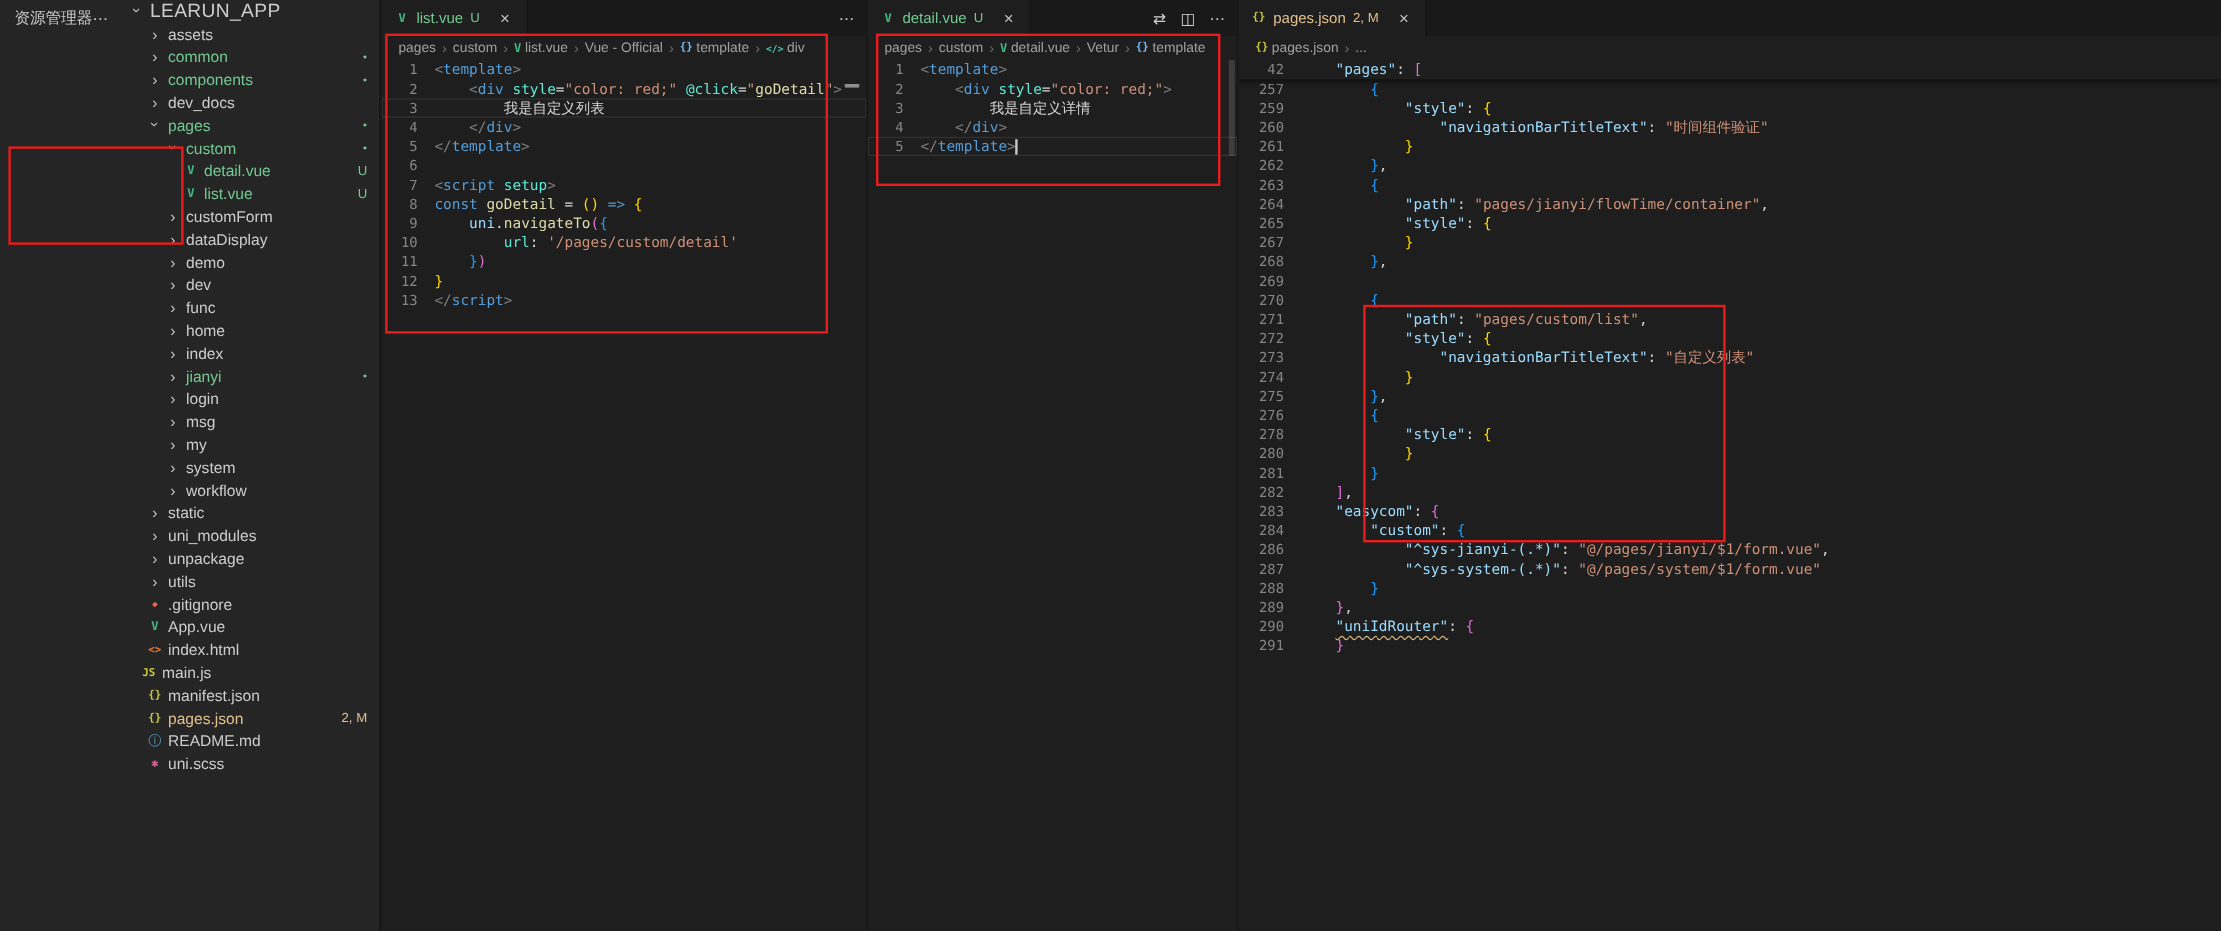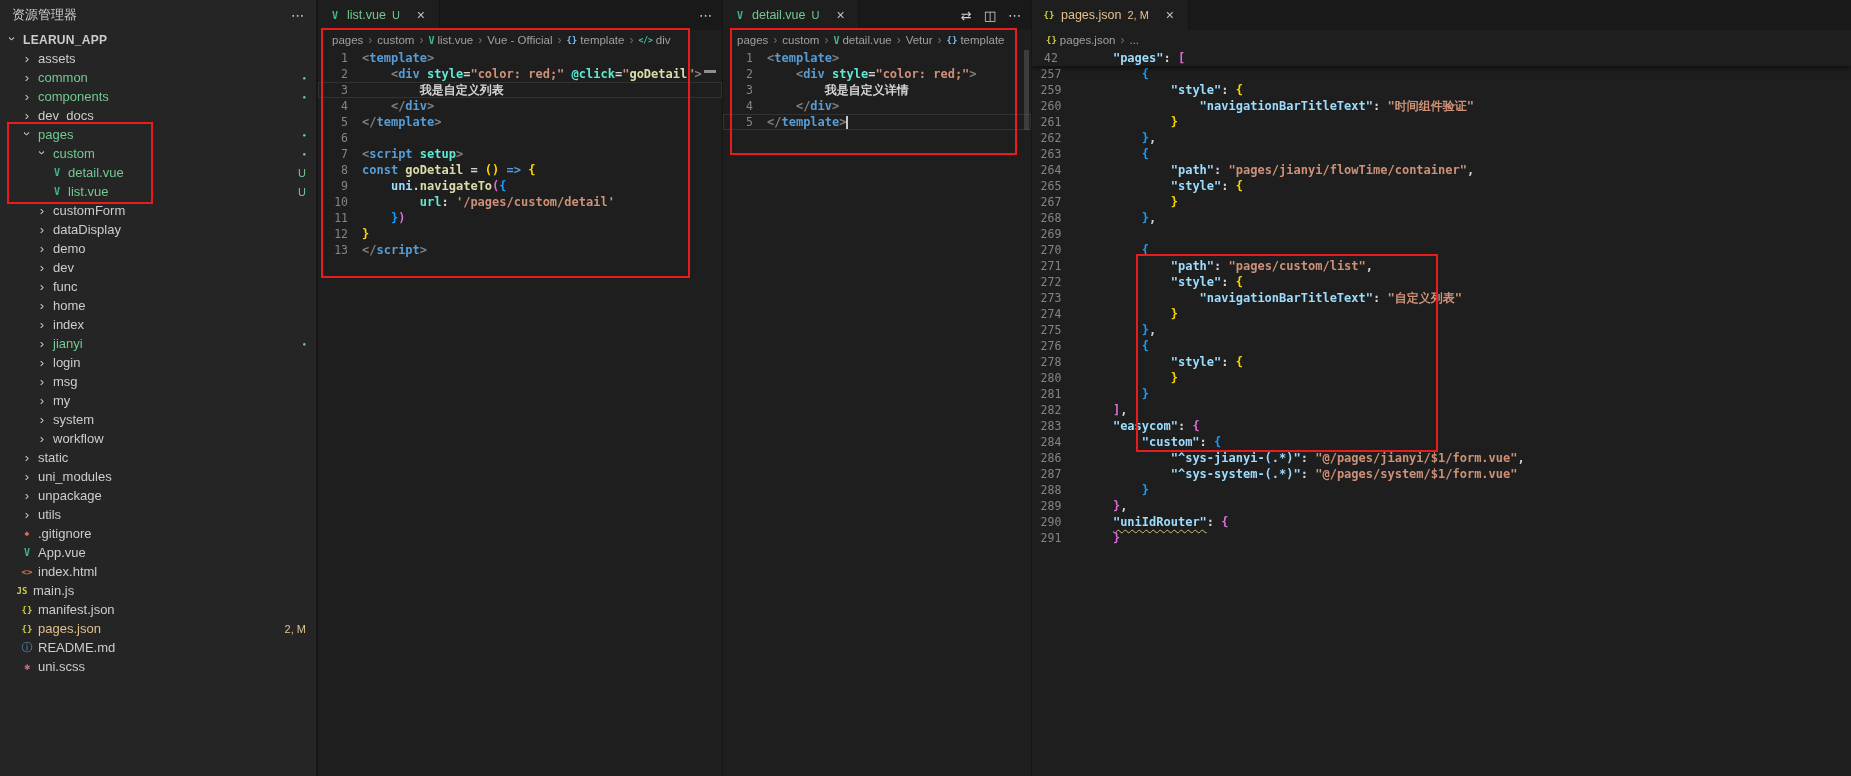--- a/index.html
+++ b/index.html
@@ -1,25 +1,25 @@
 <!DOCTYPE html>
 <html><head>
 <meta charset="utf-8">
 <style>
   *{margin:0;padding:0;box-sizing:border-box;}
   html,body{background:#111;}
   .app{position:relative;width:1851px;height:776px;background:#1e1e1e;color:#ccc;
        font-family:"Liberation Sans","DejaVu Sans",sans-serif;font-size:13px;overflow:hidden;display:flex;}
   
-  .sidebar{width:317px;flex:none;background:#252526;display:flex;flex-direction:column;border-right:1px solid #161616;}
+  .sidebar{width:317px;flex:none;background:#252526;display:flex;flex-direction:row;border-right:1px solid #161616;}
   .sb-header{height:30px;flex:none;display:flex;align-items:center;padding:0 12px;color:#cccccc;}
   .sb-actions{margin-left:auto;cursor:pointer;color:#d0d0d0;font-size:15px;}
   .tree{flex:1;overflow:hidden;}
   .trow{display:flex;align-items:center;height:19px;cursor:pointer;padding-right:10px;white-space:nowrap;}
-  .troot .tlabel{font-weight:700;font-size:12px;letter-spacing:.3px;}
+  .troot .tlabel{font-weight:400;font-size:16px;letter-spacing:.3px;}
   .twisty{width:16px;flex:none;color:#c5c5c5;font-size:13px;display:inline-flex;justify-content:center;transform-origin:55% 50%;}
   .twisty.open{transform:rotate(90deg);}
   .ficon{width:16px;flex:none;display:inline-flex;justify-content:center;align-items:center;
          font-family:"DejaVu Sans Mono",monospace;font-size:9px;font-weight:700;}
   .fi-vue{color:#41b883;font-size:10px;}
   .fi-json{color:#cbcb41;}
   .fi-js{color:#cbcb41;}
   .fi-html{color:#e37933;}
   .fi-info{color:#519aba;font-size:11px;font-weight:400;}
   .fi-git{color:#e8655a;font-size:8px;}
@@ -50,22 +50,22 @@
   .bicon{font-family:"DejaVu Sans Mono",monospace;font-weight:700;font-size:9px;}
   .bi-vue{color:#41b883;font-size:10px;}
   .bi-braces{color:#75beff;}
   .bi-json{color:#cbcb41;}
   .bi-element{color:#4ec9b0;font-size:8px;}
   .bseg{cursor:pointer;}
   .code{position:relative;flex:1;overflow:hidden;font-family:"DejaVu Sans Mono",monospace;font-size:12px;}
   .cline{display:flex;height:16px;line-height:16px;}
   .cline.hl{outline:1px solid #323232;outline-offset:-1px;}
   .gut{width:44px;flex:none;text-align:right;padding-right:14px;color:#858585;font-size:11.5px;}
-  .eg3 .gut{width:52px;text-align:center;}
-  .ctx{white-space:pre;color:#d4d4d4;font-weight:bold;}
+  .eg3 .gut{width:52px;}
+  .ctx{white-space:pre;color:#d4d4d4;}
   .sticky{background:#1e1e1e;box-shadow:0 3px 4px rgba(0,0,0,.45);position:relative;z-index:3;}
   .cursor{display:inline-block;width:2px;height:13px;background:#c8c8c8;vertical-align:middle;}
   .tk-tag{color:#569cd6}.tk-pb{color:#808080}.tk-attr{color:#5eead4}.tk-str{color:#ce9178}
   .tk-kw{color:#569cd6}.tk-fn{color:#dcdcaa}.tk-var{color:#9cdcfe}.tk-df{color:#d4d4d4}
   .tk-key{color:#9cdcfe}.tk-b1{color:#ffd700}.tk-b2{color:#da70d6}.tk-b3{color:#179fff}
   .tk-keyw{color:#9cdcfe;text-decoration:underline wavy #d7ba7d 1px;text-underline-offset:3px;text-decoration-skip-ink:none;}
   .ruler-mark{position:absolute;right:6px;top:20px;width:12px;height:3px;background:#8f8f8f;}
   .scrollthumb{position:absolute;right:2px;top:0;width:5px;height:80px;background:rgba(121,121,121,.35);cursor:pointer;}
   
   .anno{position:absolute;border:2px solid #e81c1c;z-index:10;pointer-events:none;}

